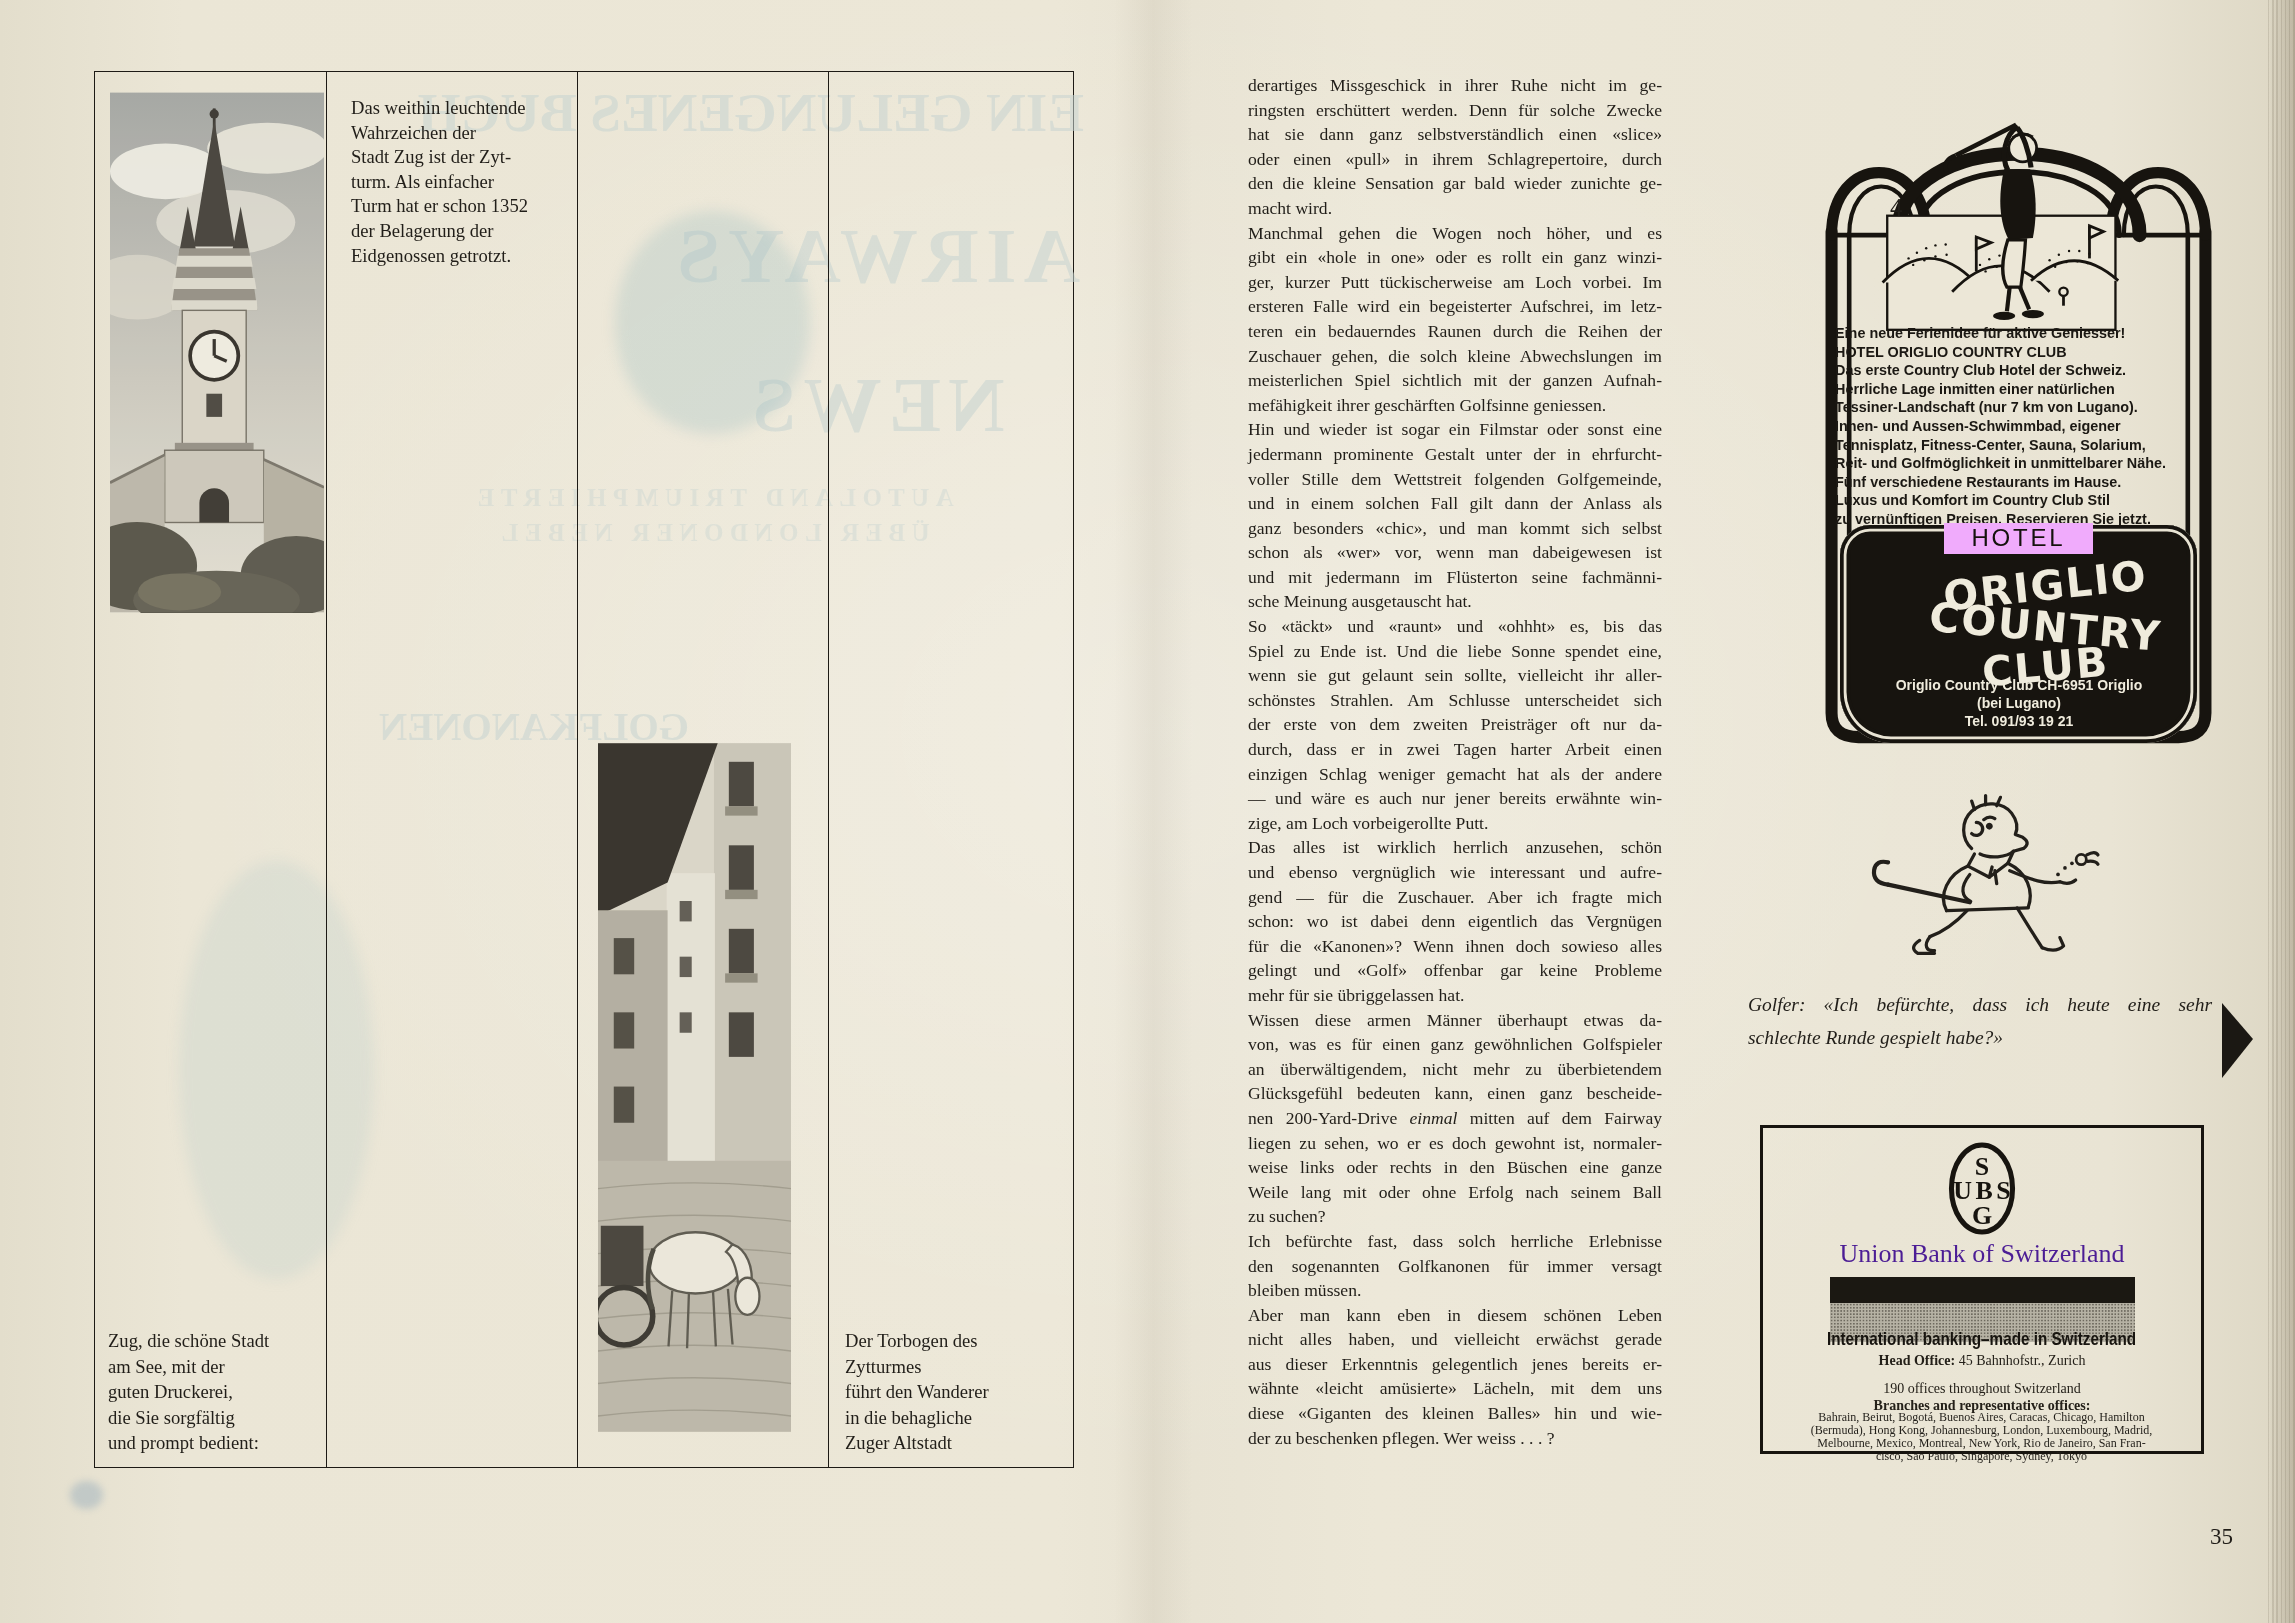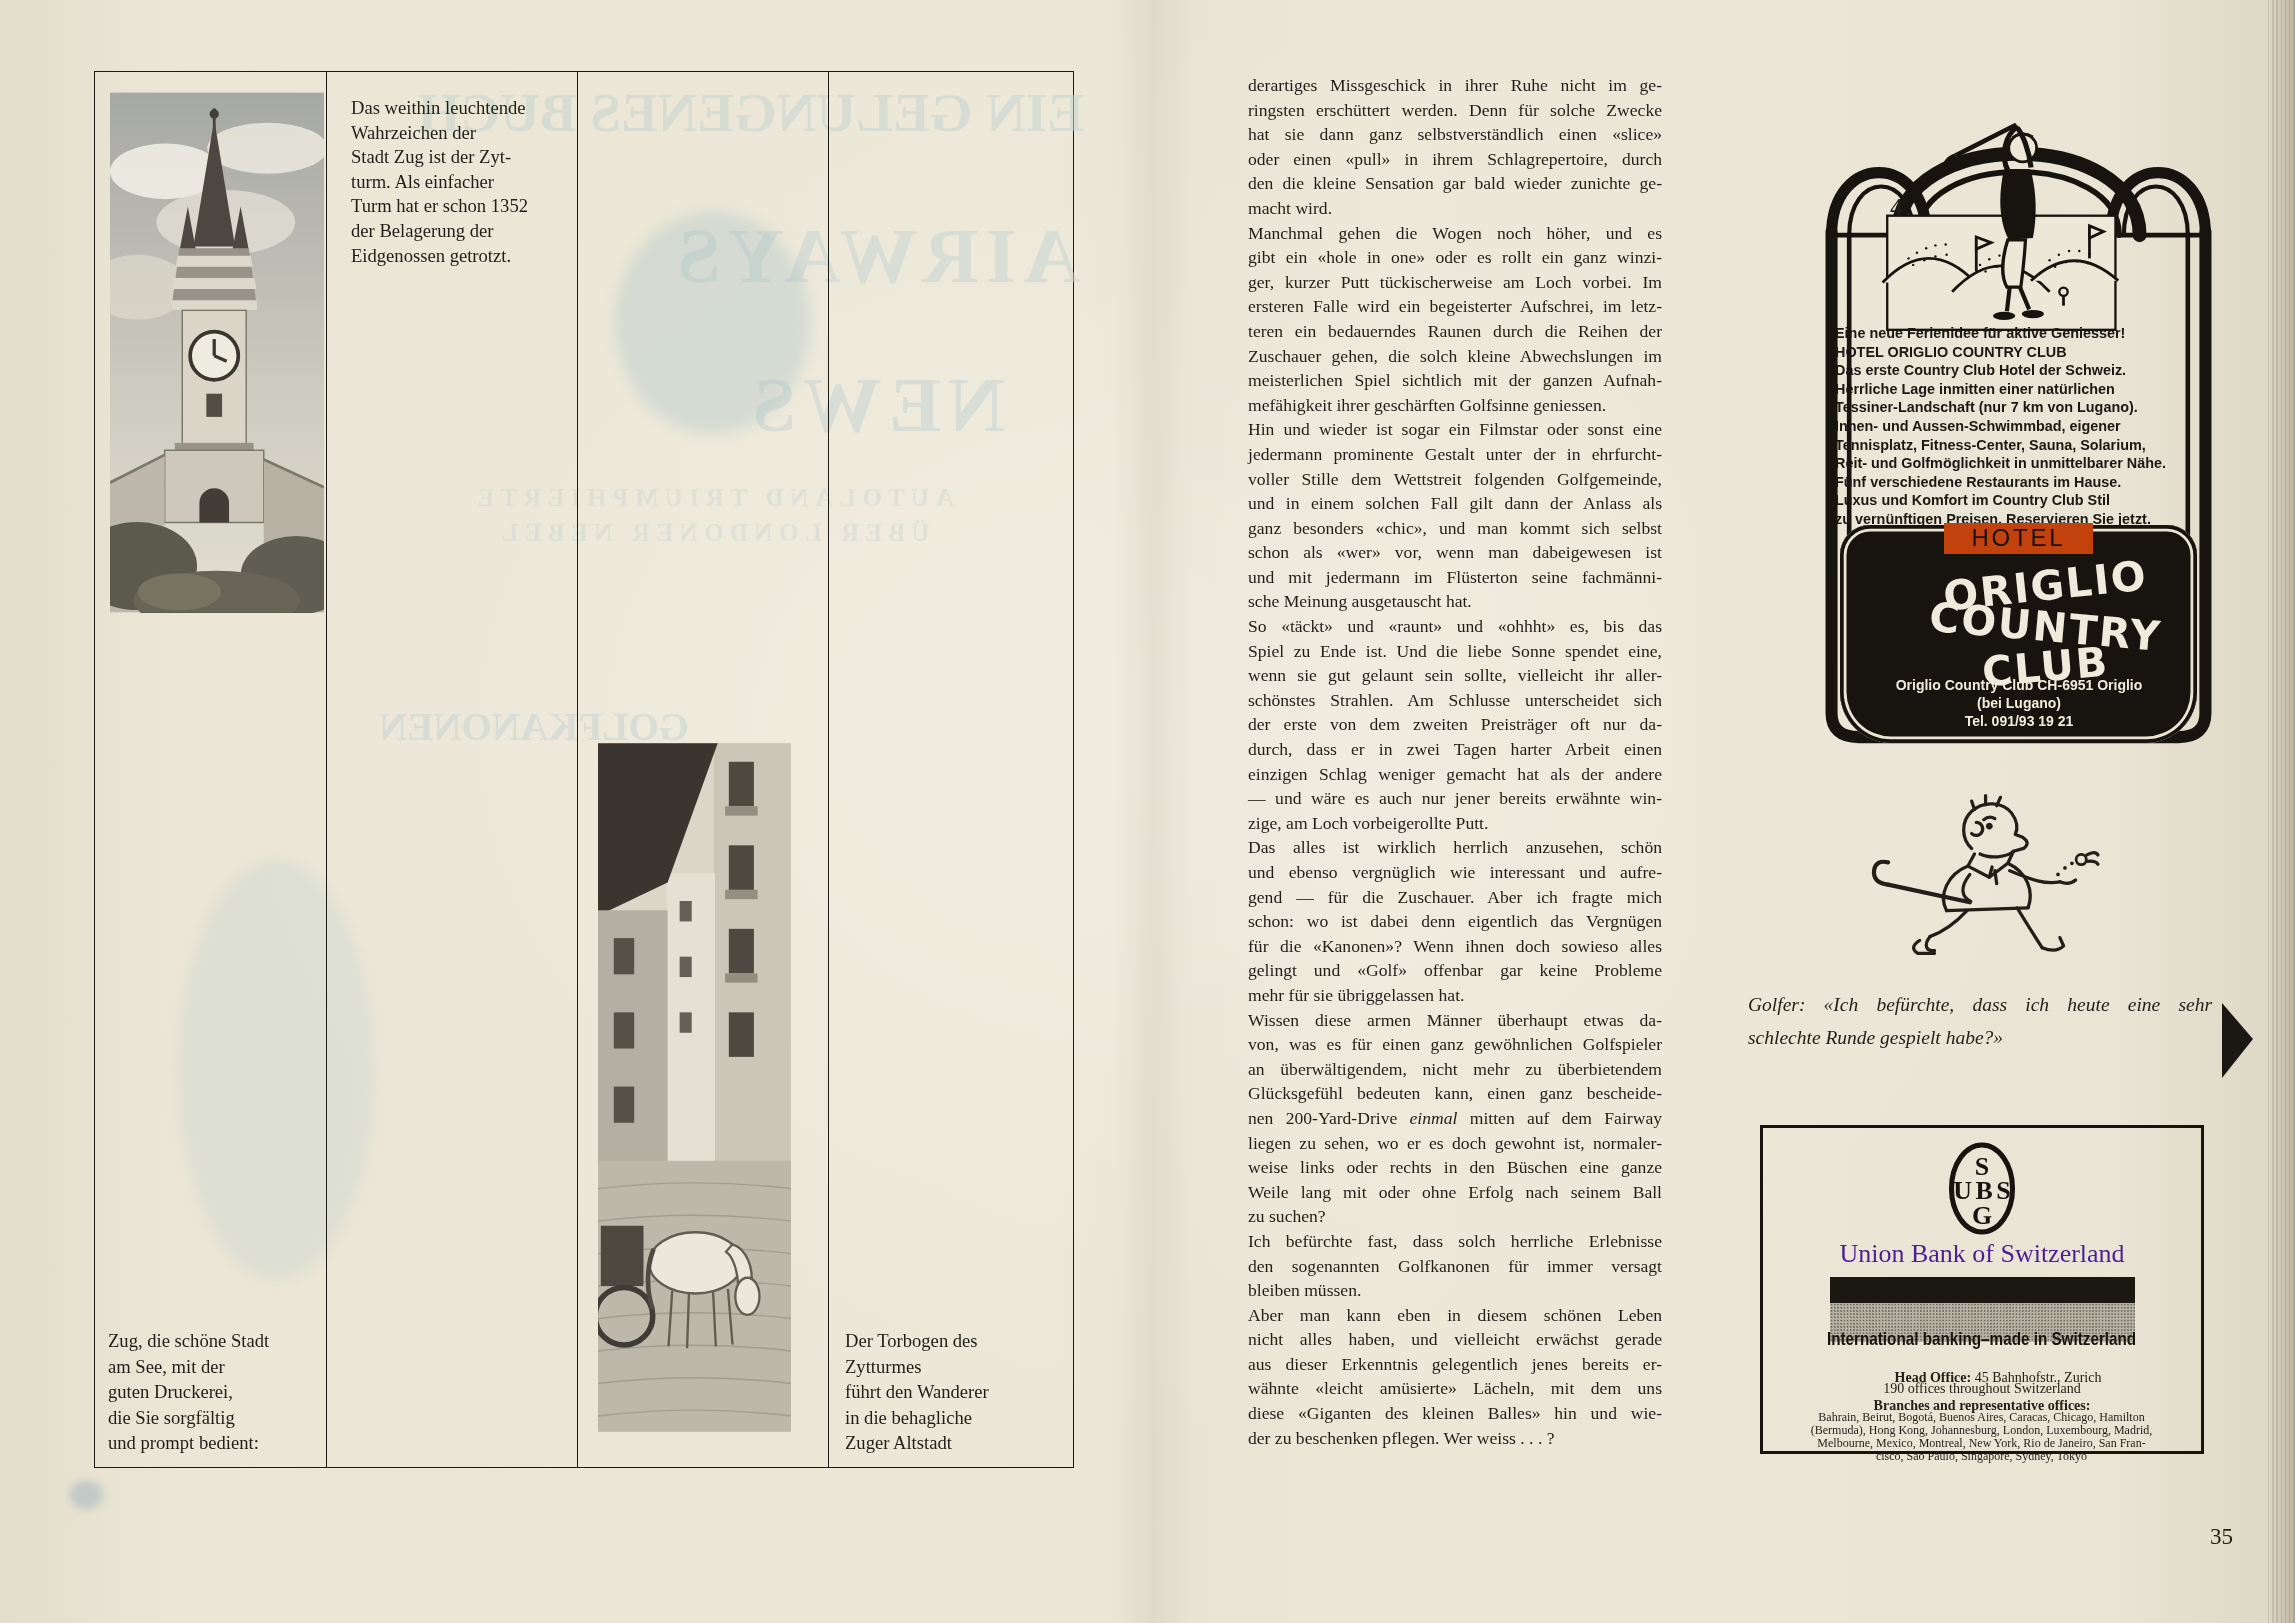--- a/index.html
+++ b/index.html
@@ -26,21 +26,21 @@
   .cap{font-size:18.6px;line-height:25.5px;}
   
   #article{left:1248px;top:73px;width:414px;font-size:17.6px;line-height:24.6px;}
   #article .line{height:24.6px;}
   
   #hotel-ad{left:1813px;top:78px;width:411px;height:679px;}
   #hotel-intro{left:22px;top:246px;width:367px;font-size:14.4px;line-height:18.6px;font-weight:bold;color:#1b1813;}
   #hotel-intro .line{white-space:nowrap;}
   #hotel-panel{left:27px;top:447px;width:357px;height:218px;background:#17140f;border-radius:30px 30px 51px 51px;box-shadow:inset 0 0 0 3.7px #17140f, inset 0 0 0 6.5px #e9e4d4, inset 0 0 0 10.2px #17140f;}
   .logo-word{width:100%;text-align:center;color:#efebdc;font-family:"DejaVu Sans","Liberation Sans",sans-serif;font-weight:bold;letter-spacing:1.9px;}
-  #hotel-word{left:131px;top:445px;width:149px;height:31px;background:#c2410c;color:#15120d;text-align:center;font-size:24px;line-height:30px;letter-spacing:2.8px;}
+  #hotel-word{left:131px;top:445px;width:149px;height:31px;background:#f0abfc;color:#15120d;text-align:center;font-size:24px;line-height:30px;letter-spacing:2.8px;}
   #hotel-address{left:56px;top:598px;width:300px;font-size:14px;line-height:18px;color:#f0ecdd;font-family:"Liberation Sans","DejaVu Sans",sans-serif;font-weight:bold;}
   #hotel-address .line{text-align:center;white-space:nowrap;}
   
   #ubs-box{left:1760px;top:1125px;width:438px;height:323px;border:3.2px solid #17140f;}
   #ubs-tagline{left:0;top:200px;width:100%;text-align:center;font-family:"Liberation Sans","DejaVu Sans",sans-serif;font-weight:bold;font-size:18.6px;color:#17140f;}
   #ubs-tagline span{display:inline-block;transform:scaleX(.82);white-space:nowrap;}
   .ubs-fine{left:0;width:100%;text-align:center;font-size:14px;color:#242019;}
   #ubs-cities{left:33px;top:283px;width:371px;font-size:12px;line-height:13px;}
   #ubs-cities .line{text-align:center;white-space:nowrap;}
   
@@ -439,21 +439,21 @@
   <svg class="abs" style="left:182px;top:13px;" width="74" height="95" viewBox="0 0 160 204">
     <ellipse cx="80" cy="102" rx="66" ry="94" fill="none" stroke="#17140f" stroke-width="11"></ellipse>
     <text x="80" y="72" text-anchor="middle" font-family="Liberation Serif, DejaVu Serif, serif" font-weight="bold" font-size="56" fill="#17140f">S</text>
     <text x="80" y="124" text-anchor="middle" font-family="Liberation Serif, DejaVu Serif, serif" font-weight="bold" font-size="56" fill="#17140f" textLength="124">UBS</text>
     <text x="80" y="178" text-anchor="middle" font-family="Liberation Serif, DejaVu Serif, serif" font-weight="bold" font-size="56" fill="#17140f">G</text>
   </svg>
   <div class="abs serif" style="left:0;top:111px;width:100%;text-align:center;font-size:26px;color:#4c1d95;">Union Bank of Switzerland</div>
   <div class="abs" style="left:67px;top:149px;width:305px;height:26px;background:#1b1812;"></div>
   <div class="abs" style="left:67px;top:175px;width:305px;height:39px;background-color:#b6b2a4;background-image:radial-gradient(#6e6a5f 0.7px, rgba(0,0,0,0) 0.9px);background-size:3.2px 3.2px;"></div>
   <div class="abs" id="ubs-tagline"><span>International banking–made in Switzerland</span></div>
-  <div class="abs ubs-fine" style="top:242px;padding-left:16px;">
+  <div class="abs ubs-fine" style="top:225px;">
     <b>Head Office:</b><span> 45 Bahnhofstr., Zurich</span>
   </div>
   <div class="abs ubs-fine" style="top:253px;">190 offices throughout Switzerland</div>
   <div class="abs ubs-fine" style="top:270px;font-weight:bold;">Branches and representative offices:</div>
   <div class="abs lines serif" id="ubs-cities">
       <div class="line">Bahrain, Beirut, Bogotá, Buenos Aires, Caracas, Chicago, Hamilton</div>
       <div class="line">(Bermuda), Hong Kong, Johannesburg, London, Luxembourg, Madrid,</div>
       <div class="line">Melbourne, Mexico, Montreal, New York, Rio de Janeiro, San Fran-</div>
       <div class="line last">cisco, São Paulo, Singapore, Sydney, Tokyo</div>
     </div>

